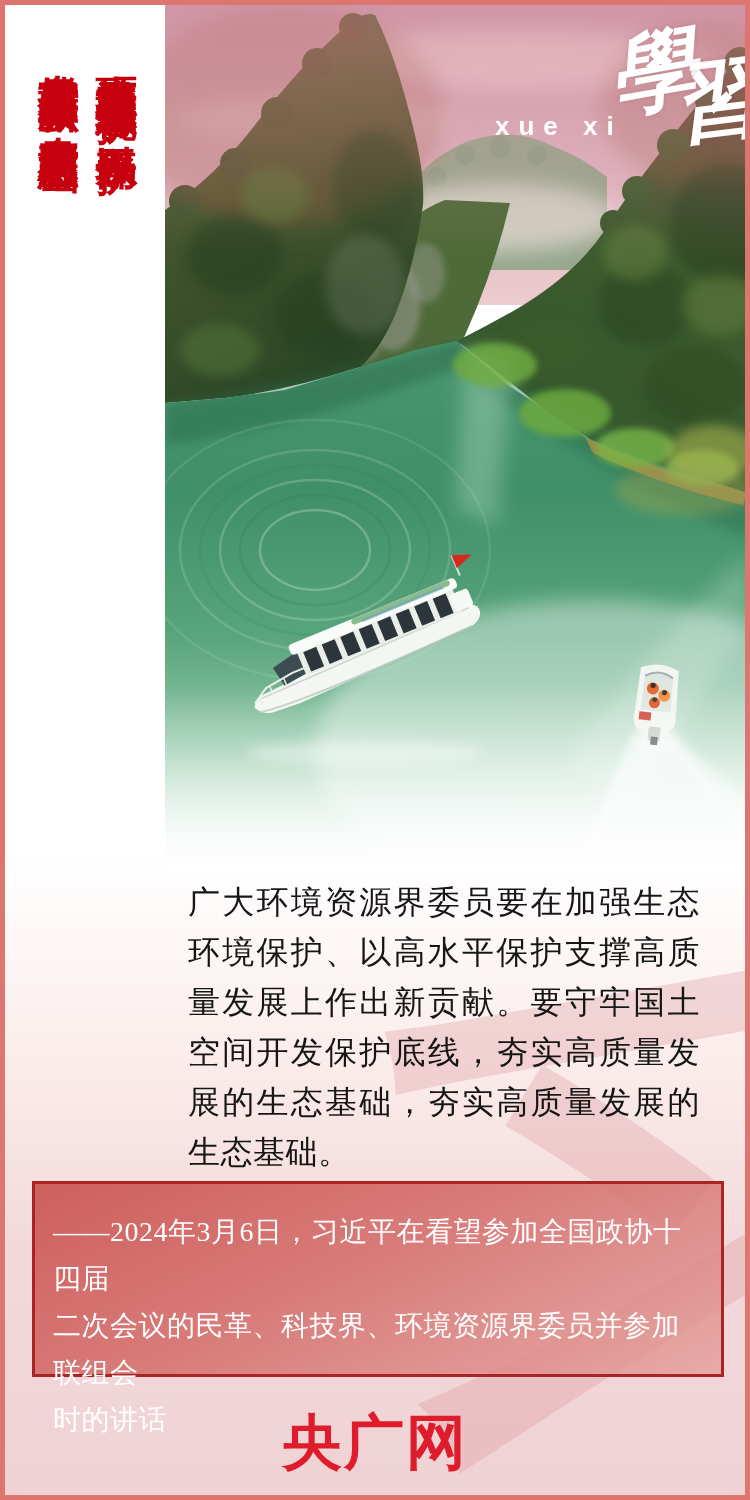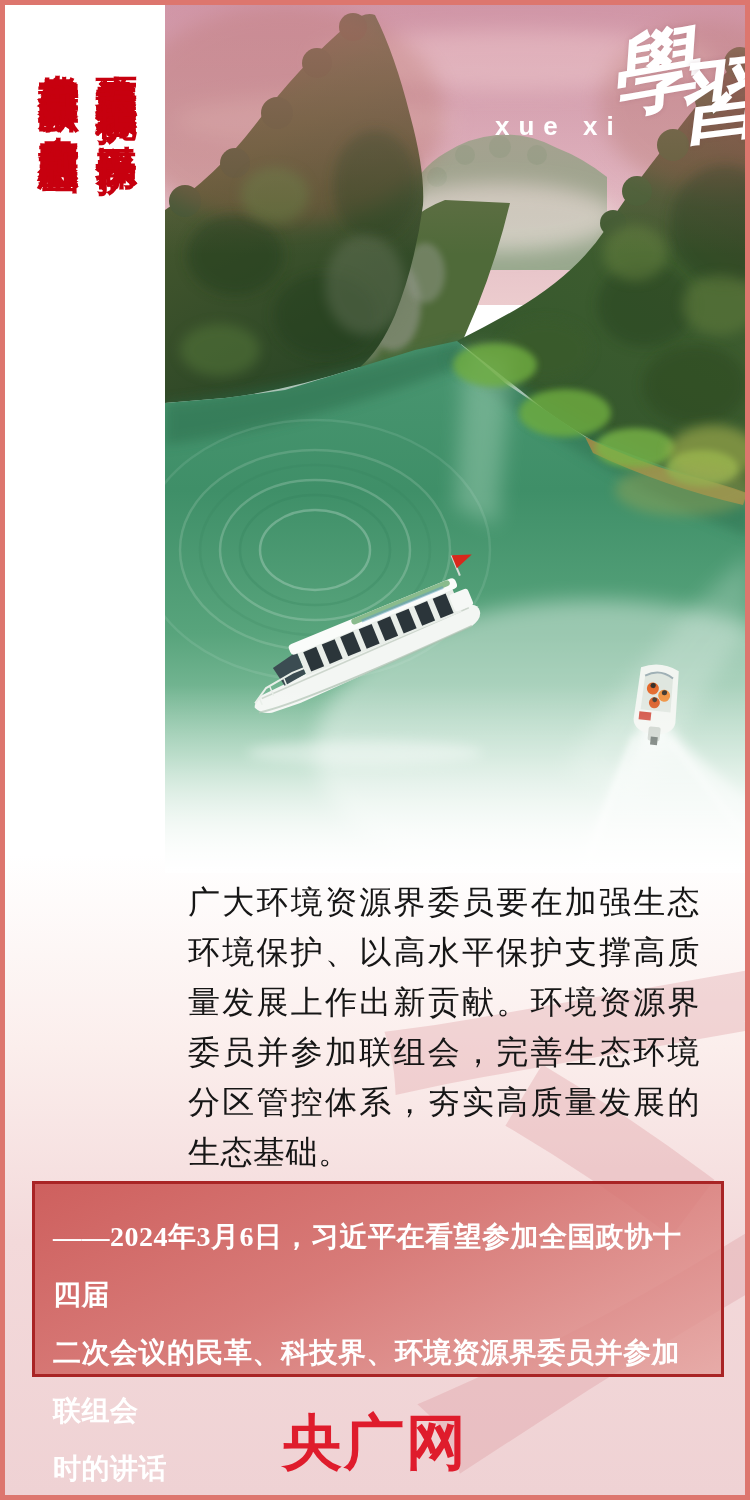--- a/index.html
+++ b/index.html
@@ -53,22 +53,22 @@
     font-size:32px;line-height:50px;letter-spacing:.5px;color:#161616;
     text-align:justify;
   }
   
   .quote-box{
     position:absolute;left:27px;top:1176px;width:692px;height:196px;
     box-sizing:border-box;border:3px solid var(--c-quote_border,#a92425);
     background:linear-gradient(155deg,rgba(203,86,84,.93) 0%,rgba(212,110,107,.88) 45%,rgba(228,160,156,.80) 100%);
   }
   .quote-text{
-    margin:24px 16px 0 18px;color:#fff;font-weight:bold;
-    font-size:28px;line-height:58px;white-space:pre-line;letter-spacing:.5px;
+    margin:24px 16px 0 18px;color:#fff;font-weight:normal;
+    font-size:28px;line-height:47px;white-space:pre-line;letter-spacing:.5px;
   }
   
   .publisher{
     position:absolute;left:50%;top:1398px;transform:translateX(-50%);
     font-size:60px;font-weight:900;letter-spacing:2px;
     color:var(--c-publisher_red,#df1c2c);
     font-family:"Liberation Sans","DejaVu Sans",sans-serif;
   }
 </style>
 </head>
@@ -260,21 +260,21 @@
     <div class="program-logo">
       <div class="logo-pinyin">xue xi</div>
       <div class="logo-script-char c0">學</div>
       <div class="logo-script-char c1">習</div>
     </div>
   </div>
 
   <div class="headline-col right">广大环境资源界委员要在加强生态环境保护　以高水平保护</div>
   <div class="headline-col left">支撑高质量发展上作出新贡献　夯实高质量发展的生态基础</div>
 
-  <div class="body-par">广大环境资源界委员要在加强生态环境保护、以高水平保护支撑高质量发展上作出新贡献。环境资源界委员并参加联组会，完善生态环境分区管控体系，夯实高质量发展的生态基础。</div>
+  <div class="body-par">广大环境资源界委员要在加强生态环境保护、以高水平保护支撑高质量发展上作出新贡献。要守牢国土空间开发保护底线，夯实高质量发展的生态基础，夯实高质量发展的生态基础。</div>
 
   <div class="quote-box">
     <div class="quote-text">——2024年3月6日，习近平在看望参加全国政协十四届
 二次会议的民革、科技界、环境资源界委员并参加联组会
 时的讲话</div>
   </div>
 
   <div class="publisher">央广网</div>
 
 </div>

